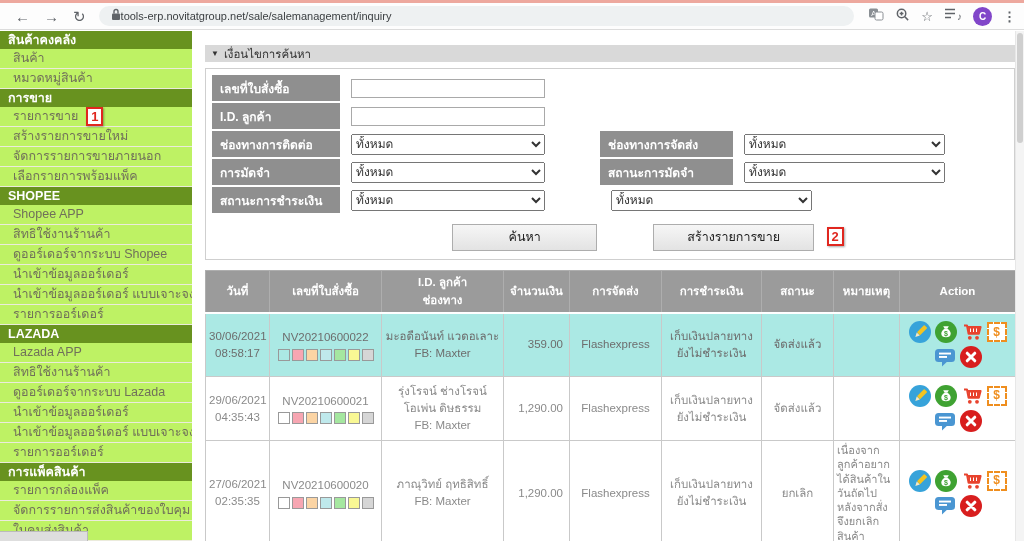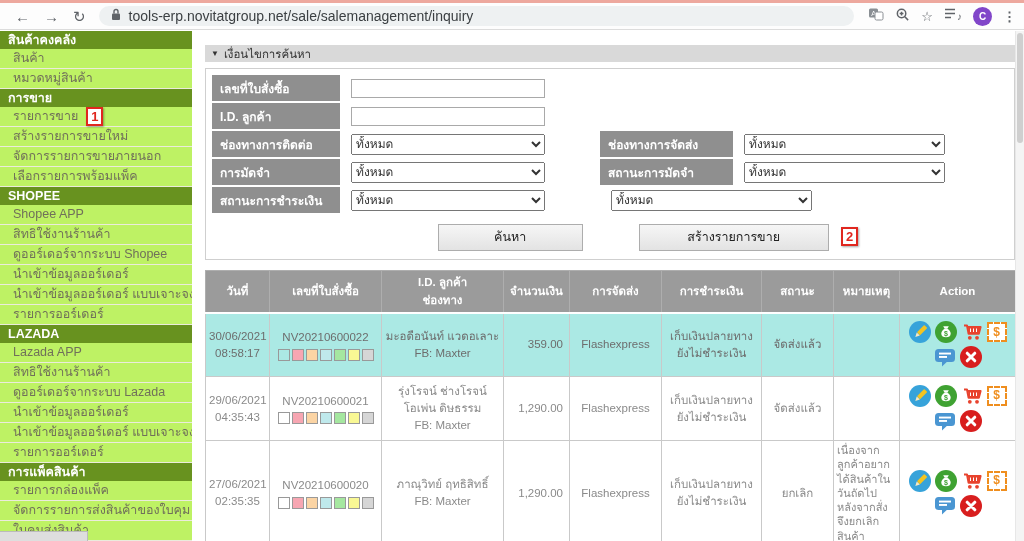--- a/index.html
+++ b/index.html
@@ -6,21 +6,21 @@
   html,body { width:1024px; height:541px; overflow:hidden; background:#fff;
     font-family:"Liberation Sans", sans-serif; position:relative; }
 
   
   .top-strip { height:3px; background:#eda89e; }
   .toolbar { height:27px; background:#fdfdfd; border-bottom:1px solid #dcdcdc;
     display:flex; align-items:center; padding:0 8px; }
   .nav-btn { color:#5f6368; font-size:15px; line-height:15px; margin:0 7px; cursor:default; }
   .omnibox { flex:1; height:20px; background:#eef1f2; border-radius:11px;
     display:flex; align-items:center; padding:0 12px; margin:0 14px 0 6px; }
-  .omnibox .url { font-size:14px; color:#3c4043; margin-left:8px; white-space:nowrap; }
+  .omnibox .url { font-size:11px; color:#3c4043; white-space:nowrap; }
   .chrome-icons { display:flex; align-items:center; gap:11px; }
   .avatar { width:19px; height:19px; border-radius:50%; background:#8146c9; color:#fff;
     font-size:10px; font-weight:bold; display:flex; align-items:center; justify-content:center; }
   .kebab { color:#5f6368; font-size:13px; font-weight:bold; }
   .star { color:#5f6368; font-size:13px; }
 
   
   .sidebar { position:absolute; left:0; top:31px; width:192px; height:510px;
     background:#bef264; overflow:hidden; }
   .side-hdr { height:18px; line-height:18px; padding:0 8px; background:#68921f;
@@ -52,21 +52,21 @@
   .ffield.r { width:212px; }
   .fspacer { width:55px; }
   .tinput { width:203px; height:19px; border:1px solid #a9a9a9; font-size:12px; padding:0 4px; }
   .fsel { width:203px; height:21px; font-size:12px; color:#333; }
   .ffield.r .fsel { width:211px; }
   .btn-row { margin-top:10px; display:flex; justify-content:center; align-items:center;
     gap:56px; transform:translateX(38px); height:28px; }
   .btn { height:27px; background:linear-gradient(#f6f6f6,#e3e3e3); border:1px solid #adadad;
     font-size:12.5px; color:#222; font-family:"Liberation Sans",sans-serif; cursor:pointer; }
   .btn.search { width:145px; }
-  .btn.create { width:190px; }
+  .btn.create { width:161px; }
 
   
   table.results { margin-top:10px; border-collapse:collapse; table-layout:fixed; width:810px; }
   .results th { background:#9b9b9b; color:#fff; font-size:11.5px; font-weight:bold;
     border:1px solid #aeaeae; border-bottom:2px solid #fff; height:42px; padding:2px;
     white-space:pre-line; }
   .results td { border:1px solid #c9c9c9; font-size:11.5px; color:#8a8a8a;
     text-align:center; vertical-align:middle; padding:2px 3px; line-height:1.45; }
   .results tbody tr:nth-child(1){ height:64px; }
   .results tbody tr:nth-child(2){ height:64px; }

